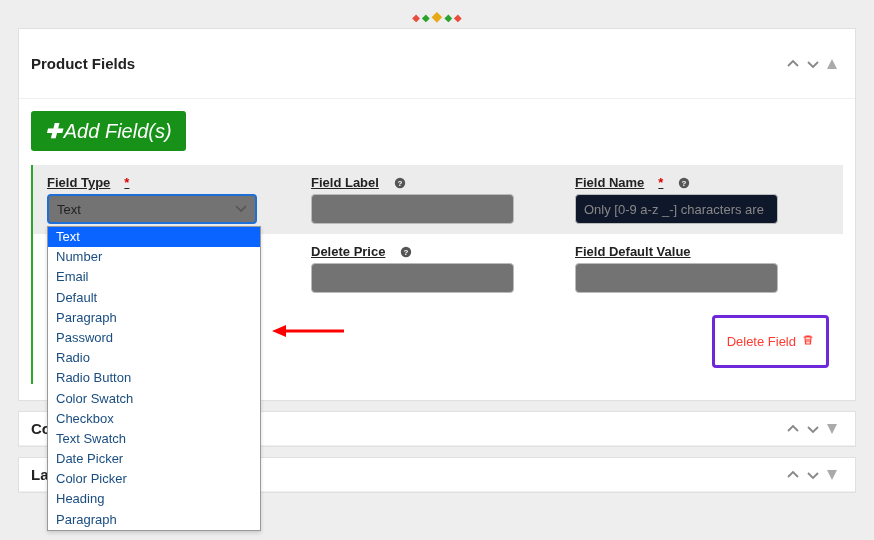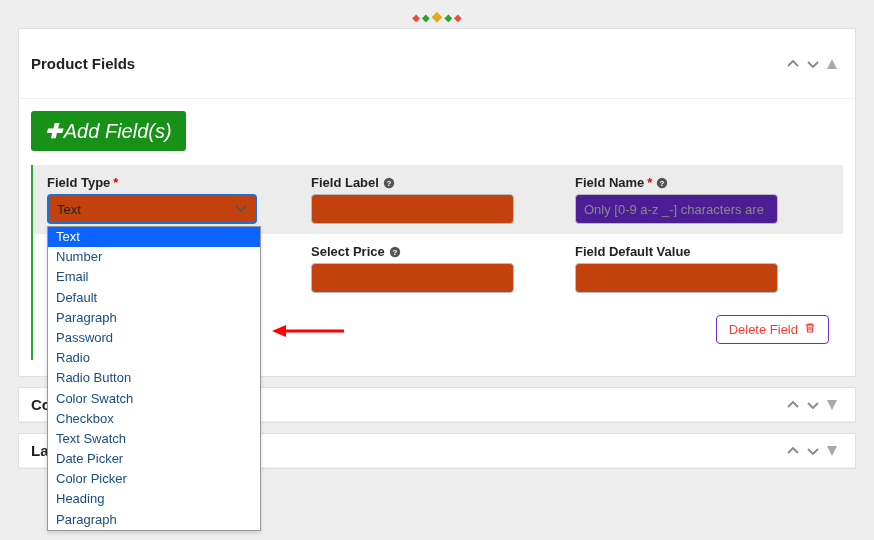--- a/index.html
+++ b/index.html
@@ -75,61 +75,62 @@
     .col {
       flex:1;
       min-width:0;
     }
     .lbl {
       font-size: 13px;
       font-weight: 600;
       color:#222;
       display:flex;
       align-items:center;
-      gap:3px;
+      gap:14px;
       margin-bottom:4px;
+      text-decoration:underline;
     }
     .req { color:#d00; font-weight:600;}
     .help {
       display:inline-flex;
       width:14px;height:14px;
       justify-content:center;align-items:center;
     }
     .help svg { fill:#555; }
     .select-box, .input-box {
       width: 80%;
       max-width:210px;
       height: 30px;
       border:1px solid #bbb;
       border-radius:4px;
-      background:#c2410c;
+      background:#737373;
       font-size:13px;
       padding:4px 8px;
     }
     .select-box {
       border:2px solid #1e6fd6;
       display:flex;
       align-items:center;
       justify-content:space-between;
       cursor:pointer;
       position: relative;
       width: 210px;
     }
     .select-val { color:#222; }
     .chev { color:#555; }
     .input-box.disabled-look {
-      background:#4c1d95;
+      background:#0f172a;
       color:#888;
     }
     .btn-delete {
       float:right;
-      border:1px solid #6d28d9;
+      border:3px solid #6d28d9;
       color:#ff3b30;
       background:#fff;
-      padding:6px 12px;
+      padding:16px 12px;
       border-radius:4px;
       font-size:13px;
       cursor:pointer;
       display:flex;
       align-items:center;
       gap:6px;
     }
     .dropdown {
       position:absolute;
       top: 30px;
@@ -246,21 +247,21 @@
               </span>
           </div>
           <input class="input-box disabled-look" placeholder="Only [0-9 a-z _-] characters are" style="">
         </div>
       </div>
 
       <div class="row white">
         <div class="col"></div>
         <div class="col">
           <div class="lbl">
-            <span>Select Price</span>
+            <span>Delete Price</span>
             <span class="help">
                 <svg width="12" height="12" viewBox="0 0 12 12">
                   <circle cx="6" cy="6" r="5.2" fill="#555"></circle>
                   <text x="6" y="9" text-anchor="middle" font-size="8" fill="#fff" font-family="Arial">?</text>
                 </svg>
               </span>
           </div>
           <input class="input-box" style="">
         </div>
         <div class="col">

